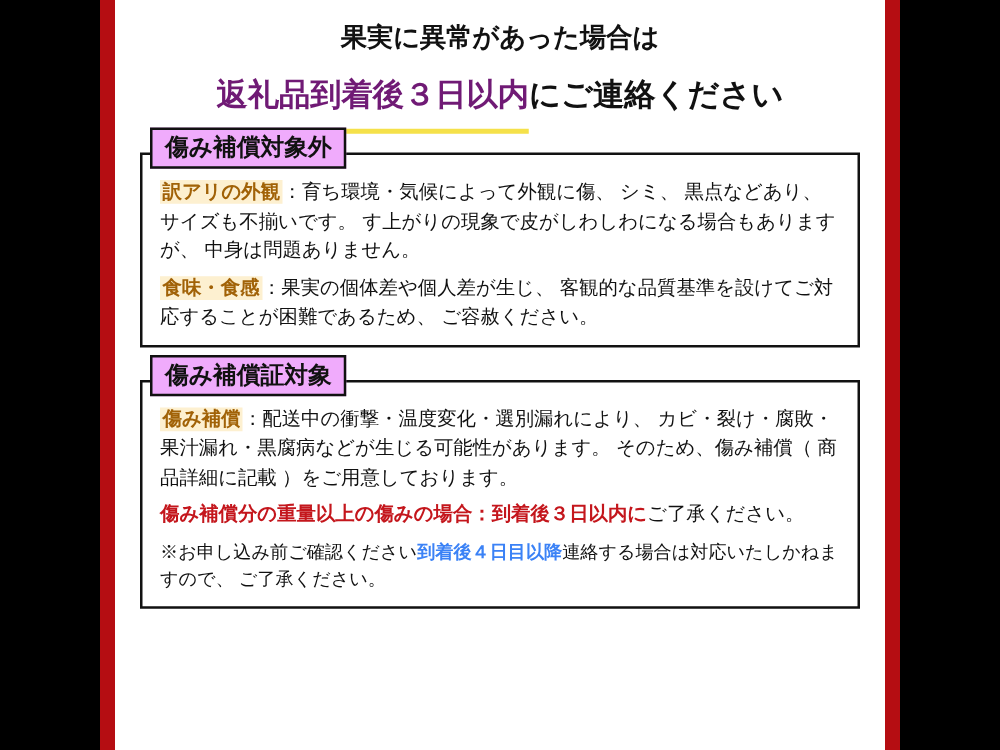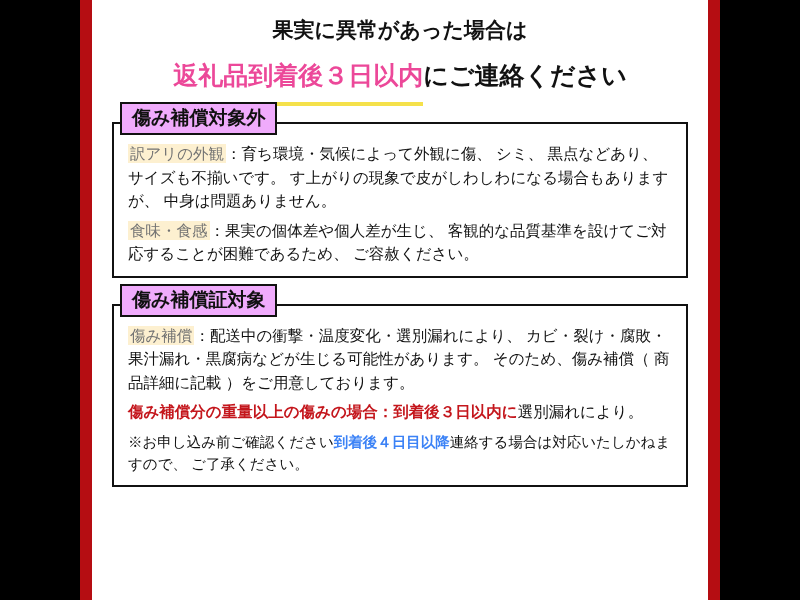--- a/index.html
+++ b/index.html
@@ -65,21 +65,21 @@
   }
   .lead2 {
     text-align: center;
     font-size: 25px;
     font-weight: bold;
     color: #111111;
     margin: 2px 0 10px 0;
     white-space: nowrap;
   }
   .lead2 .red {
-    color: #ec4899;
+    color: #701a75;
     border-bottom: 4px solid #f5e14a;
     padding-bottom: 13px;
   }
   .section {
     margin-top: 6px;
   }
   .sec-head {
     display: inline-block;
     background: #f0abfc;
     border: 2px solid #111111;
@@ -99,22 +99,22 @@
     z-index: 1;
   }
   .para {
     font-size: 15.5px;
     line-height: 1.52;
     color: #111111;
     margin: 0 0 6px 0;
   }
   .para:last-child { margin-bottom: 0; }
   .tag {
-    color: #737373;
-    font-weight: normal;
+    color: #a16207;
+    font-weight: bold;
     background: #fdf0d0;
     padding: 1px 2px;
   }
   .tag-plain {
     color: #c4161c;
     font-weight: bold;
   }
   .note {
     font-size: 14.5px;
     line-height: 1.5;
@@ -152,21 +152,21 @@
         </div>
       </div>
 
       <div class="section">
         <div class="sec-head">傷み補償証対象</div>
         <div class="sec-box">
           <p class="para">
             <span class="tag">傷み補償</span><span>：</span><span>配送中の衝撃・温度変化・選別漏れにより、 カビ・裂け・腐敗・果汁漏れ・黒腐病などが生じる可能性があります。 そのため、傷み補償（ 商品詳細に記載 ）をご用意しております。</span>
           </p>
           <p class="para">
-            <span class="tag-plain">傷み補償分の重量以上の傷みの場合：到着後３日以内に</span><span>選別漏れにより。</span>
+            <span class="tag-plain">傷み補償分の重量以上の傷みの場合：到着後３日以内に</span><span>ご了承ください。</span>
           </p>
           <p class="note">
             <span>※</span><span>お申し込み前ご確認ください</span><span class="strong-red">到着後４日目以降</span><span>連絡する場合は対応いたしかねますので、 ご了承ください。</span>
           </p>
         </div>
       </div>
 
     </div>
   </div>
 </div>

